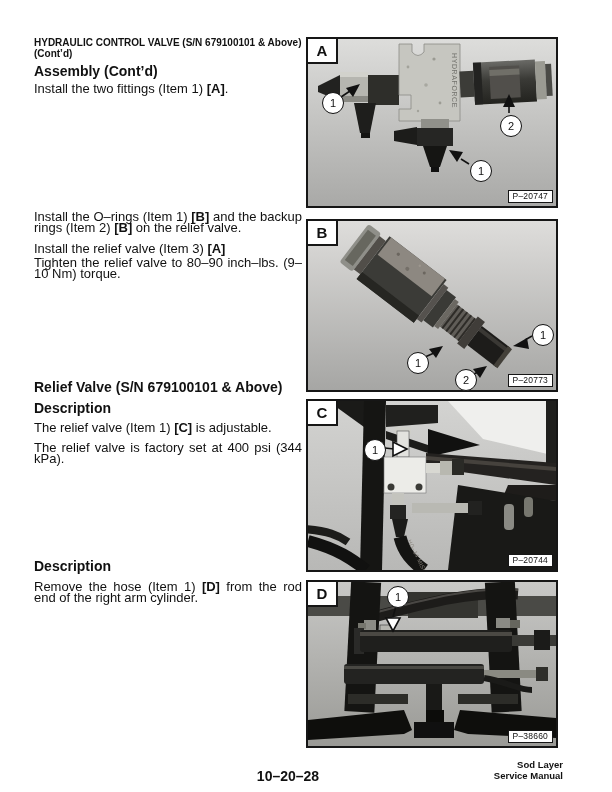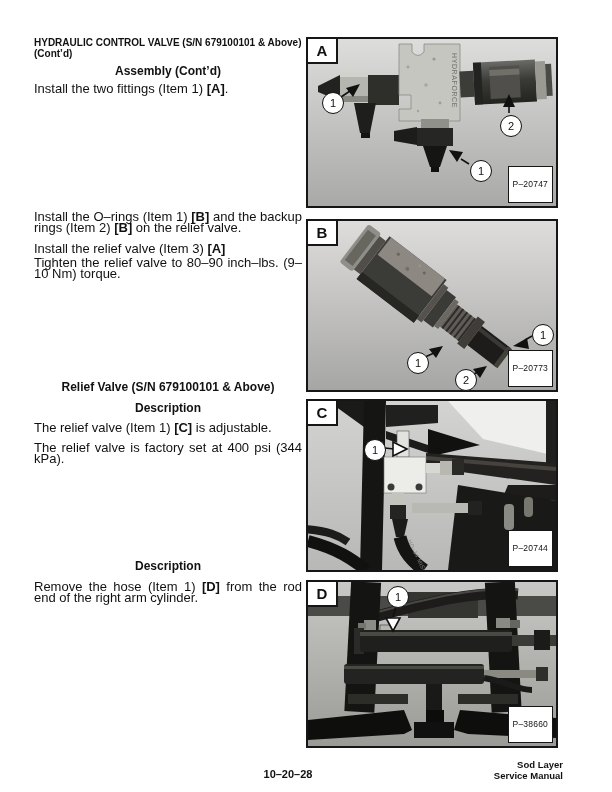--- a/index.html
+++ b/index.html
@@ -4,48 +4,48 @@
 <style>
   html,body{margin:0;padding:0;}
   body{
     width:612px;height:792px;position:relative;background:#ffffff;
     font-family:"Liberation Sans","DejaVu Sans",sans-serif;color:#111;
     overflow:hidden;
   }
   .abs{position:absolute;}
   
   .txtcol{left:18px;width:268px;margin-left:16px;}
-  .h-bold{font-weight:bold;font-size:12px;line-height:11px;text-align:center;}
+  .h-bold{font-weight:bold;font-size:14px;line-height:11px;}
   .title{font-weight:bold;font-size:10px;line-height:11px;}
   .para{font-size:13px;line-height:10.5px;text-align:justify;}
   .para b{font-weight:bold;}
   
   .panel{
     position:absolute;left:306px;width:252px;
     border:2px solid #161616;background:#c9c9c7;box-sizing:border-box;
   }
   .panel svg{display:block;}
   .fig-label{
     position:absolute;top:0;left:0;width:28px;height:23px;background:#fff;
     border-right:2px solid #161616;border-bottom:2px solid #161616;
     display:flex;align-items:center;justify-content:center;
     font-weight:bold;font-size:15px;line-height:15px;
   }
   .photo-id{
     position:absolute;right:3px;bottom:3px;background:#fff;
     border:1.5px solid #161616;font-size:8.5px;line-height:11px;
-    padding:12px 4px;letter-spacing:0.2px;
+    padding:0 4px;letter-spacing:0.2px;
   }
   .callout{
     position:absolute;width:20px;height:20px;border:1.5px solid #111;
     border-radius:50%;background:#fff;text-align:center;
     font-size:11px;line-height:20px;font-weight:normal;
   }
   
-  .footer-page{left:18px;width:540px;top:768px;text-align:center;font-weight:bold;font-size:11px;}
+  .footer-page{left:18px;width:540px;top:768px;text-align:center;font-weight:bold;font-size:14px;}
   .footer-doc{right:49px;top:760px;text-align:right;font-weight:bold;font-size:9.5px;line-height:10.5px;}
 </style>
 </head>
 <body>
 
 <div class="abs txtcol title" style="top:37px">HYDRAULIC CONTROL VALVE (S/N 679100101 &amp; Above) (Cont’d)</div>
 
 <div class="abs txtcol h-bold" style="top:66px">Assembly (Cont’d)</div>
 
 <div class="abs txtcol para" style="top:84px">Install the two fittings (Item 1) <b>[A]</b>.</div>

